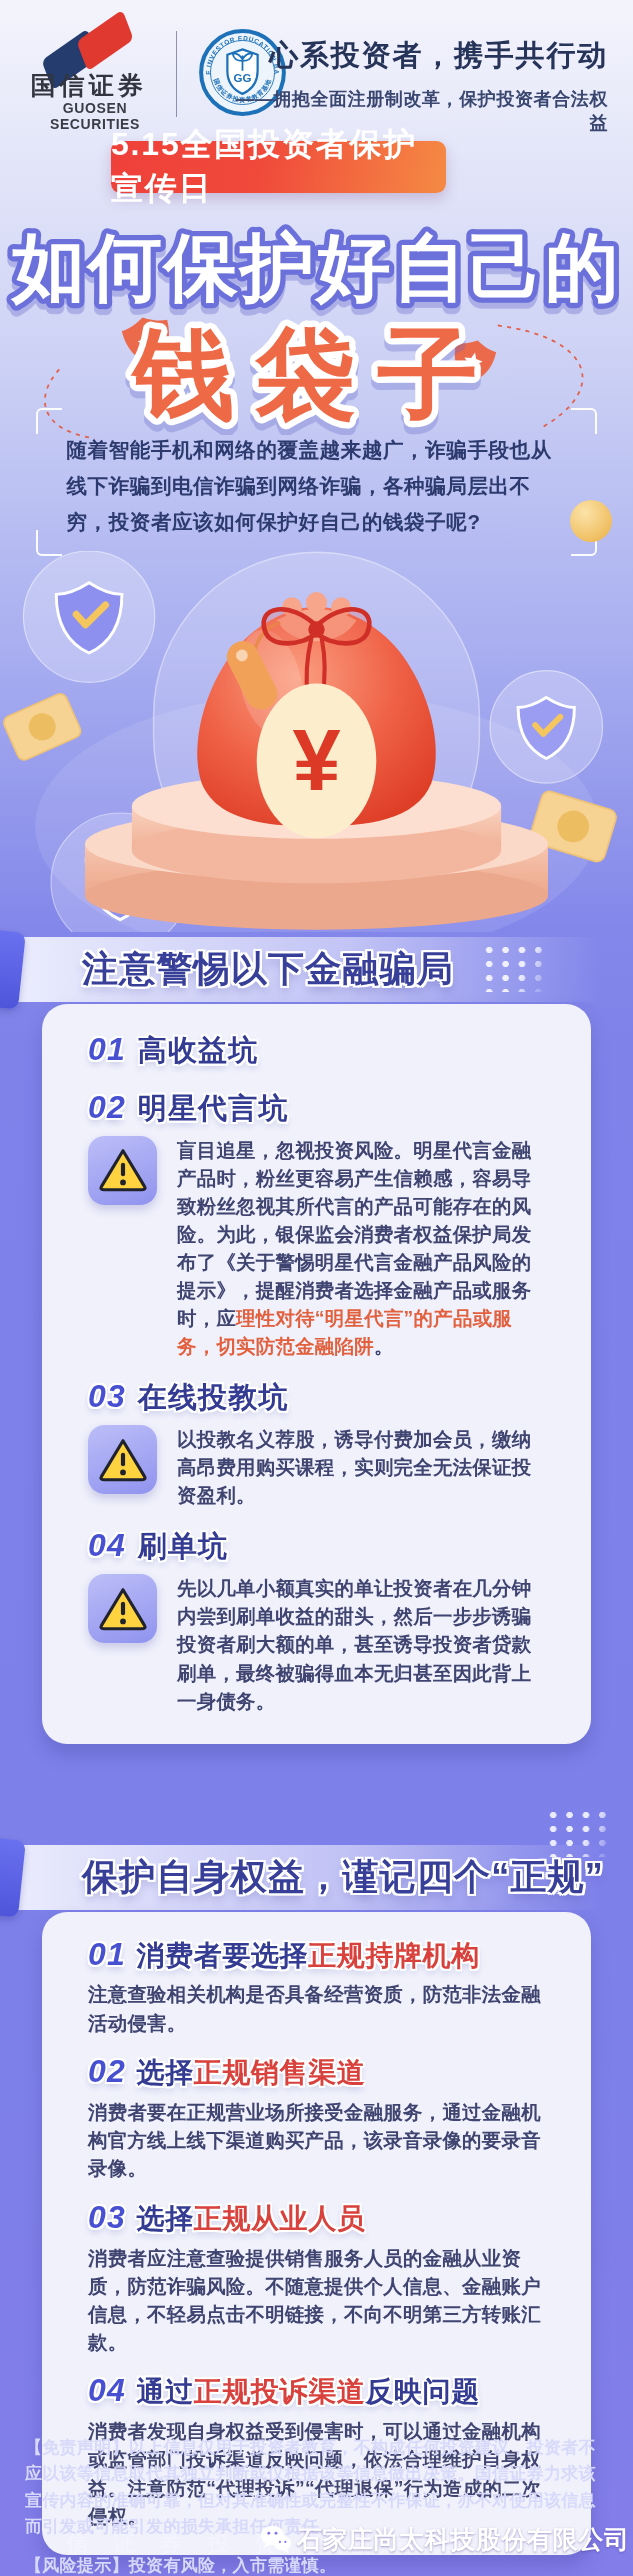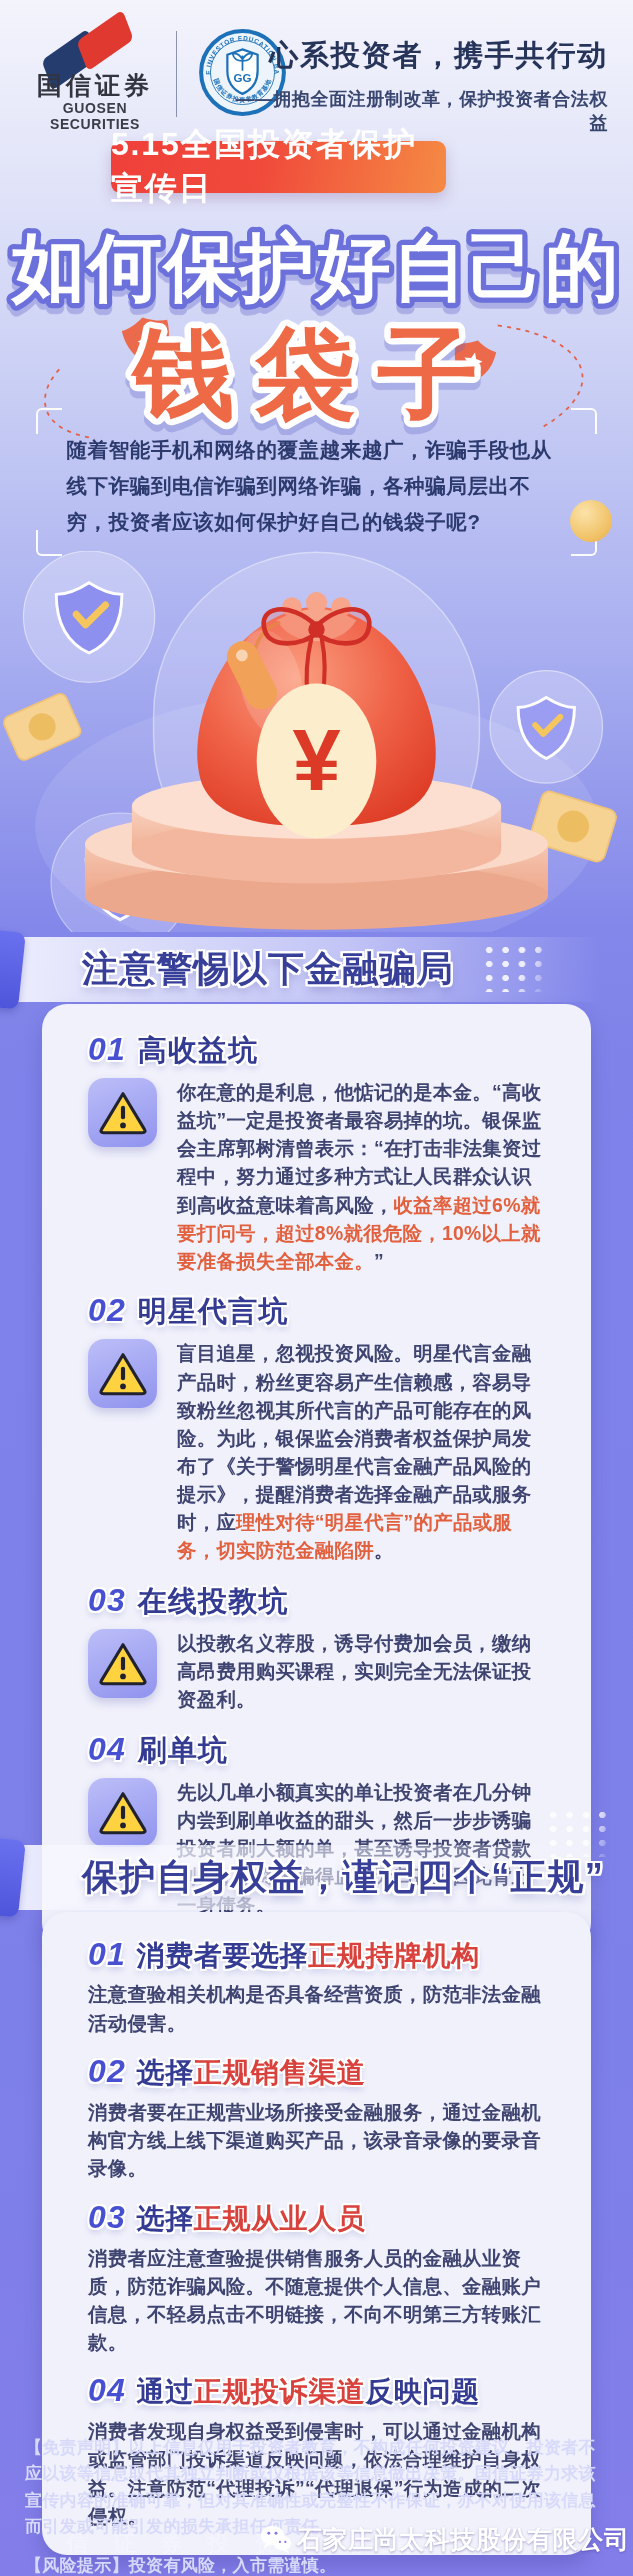--- a/index.html
+++ b/index.html
@@ -7,21 +7,21 @@
   .poster{position:relative;width:633px;height:2576px;margin:0 auto;overflow:hidden;
     background:linear-gradient(180deg,#f4f4fc 0%,#e9ebfa 4%,#d3d7f6 12%,#bcc2f2 19%,
       #a9aff0 25%,#9499ec 31%,#8387ea 36%,#7e82e9 42%,#7e80e9 80%,#837de9 100%);}
   .abs{position:absolute;}
 
   
   .logo-mark{position:absolute;left:41px;top:23.5px;width:100px;height:54px;}
   .lm{position:absolute;width:56px;height:30.5px;border-radius:5.9px;}
   .lm-navy{left:1.2px;top:20px;background:#253c6e;transform:rotate(-35deg) skewX(-14deg);}
   .lm-red{left:36px;top:1.2px;background:#e03a30;transform:rotate(-35deg) skewX(-14deg);}
-  .brand-cn{position:absolute;left:30.5px;top:69px;width:129px;text-align:center;
+  .brand-cn{position:absolute;left:30.5px;top:69px;width:129px;text-align:left;
     font-size:25px;font-weight:900;color:#32353f;letter-spacing:4.1px;}
   .brand-en{position:absolute;left:30.5px;top:100px;width:129px;text-align:center;
     font-size:14px;font-weight:700;color:#3a3d46;letter-spacing:0.6px;}
   .hdr-divider{position:absolute;left:176px;top:30.5px;width:1.2px;height:86px;background:rgba(60,70,110,.55);}
   .badge{position:absolute;left:198px;top:28px;width:89px;height:89px;}
   .slogans{position:absolute;right:25px;top:36px;width:375px;text-align:right;}
   .slogan-main{font-size:29px;font-weight:900;color:#273459;letter-spacing:1.8px;}
   .slogan-sub{margin-top:10.6px;font-size:18px;font-weight:700;color:#39466f;letter-spacing:0.6px;}
 
   
@@ -277,30 +277,20 @@
   <div class="dotgrid" style="left:481px;top:943px;"></div>
 
   <div class="card" style="top:1004px;">
     <div class="card-inner">
 
       <div class="item">
         <div class="item-head">
           <span class="num">01</span>
           <span class="item-title">高收益坑</span>
         </div>
-        <div class="item-body">
-          <div class="warn">
-            <svg viewBox="0 0 100 100">
-                <path d="M50,13 L91,81 Q95,88 87,88 L13,88 Q5,88 9,81 Z" fill="#ffd23f" stroke="#20222e" stroke-width="6" stroke-linejoin="round"></path>
-                <rect x="46" y="36" width="8" height="26" rx="4" fill="#20222e"></rect>
-                <circle cx="50" cy="74" r="5.5" fill="#20222e"></circle>
-              </svg>
-          </div>
-          <p class="rich"><span class="seg-normal">你在意的是利息，他惦记的是本金。“高收益坑”一定是投资者最容易掉的坑。银保监会主席郭树清曾表示：“在打击非法集资过程中，努力通过多种方式让人民群众认识到高收益意味着高风险，</span><span class="seg-em">收益率超过6%就要打问号，超过8%就很危险，10%以上就要准备损失全部本金。</span><span class="seg-normal">”</span></p>
-        </div>
       </div>
 
       <div class="item">
         <div class="item-head">
           <span class="num">02</span>
           <span class="item-title">明星代言坑</span>
         </div>
         <div class="item-body">
           <div class="warn">
             <svg viewBox="0 0 100 100">

